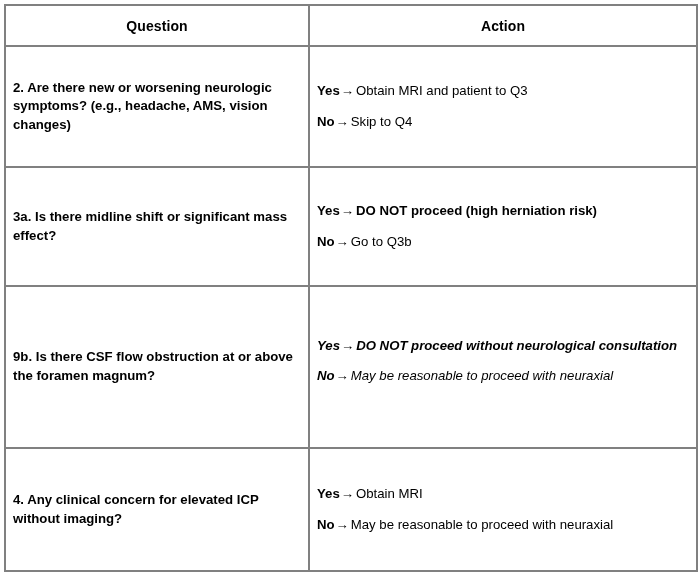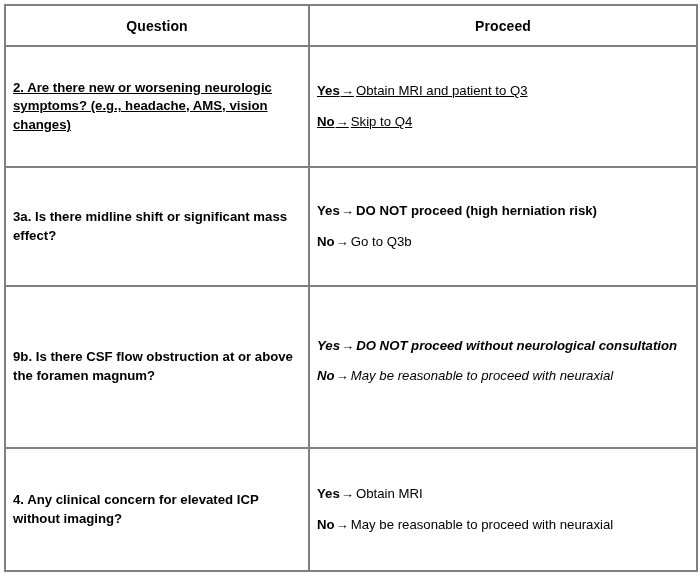--- a/index.html
+++ b/index.html
@@ -75,40 +75,40 @@
   }
   .action-text {
     font-weight: normal;
   }
   .action-text.strong {
     font-weight: bold;
     margin-top: 28px;
   }
   
   tr.row-q1 td  { height: 71px; }
-  tr.row-q2 td  { height: 72px; text-decoration: underline; }
+  tr.row-q2 td  { height: 72px; }
   tr.row-q3 td  { height: 77px; }
   tr.row-q3a td { height: 70px; }
   tr.row-q3b td { height: 101px; }
   tr.row-q4 td  { height: 73px; }
   tr.row-q3b .action-line { margin-bottom: 11px; font-style: italic; }
 </style>
 </head>
 <body>
 
 <div class="sheet">
   <table class="decision-table">
     <colgroup>
       <col class="col-question">
       <col class="col-action">
     </colgroup>
     <thead>
       <tr>
         <th>Question</th>
-        <th>Proceed</th>
+        <th>Action</th>
       </tr>
     </thead>
     <tbody id="table-body">
         <tr class="row-q2">
           <td class="question-cell">2. Are there new or worsening neurologic symptoms? (e.g., headache, AMS, vision changes)</td>
           <td class="action-cell">
             <div class="action-line"><span class="answer-key">Yes</span><span class="arrow">→</span><span class="action-text">Obtain MRI and patient to Q3</span></div>
             <div class="action-line"><span class="answer-key">No</span><span class="arrow">→</span><span class="action-text">Skip to Q4</span></div>
           </td>
         </tr>

